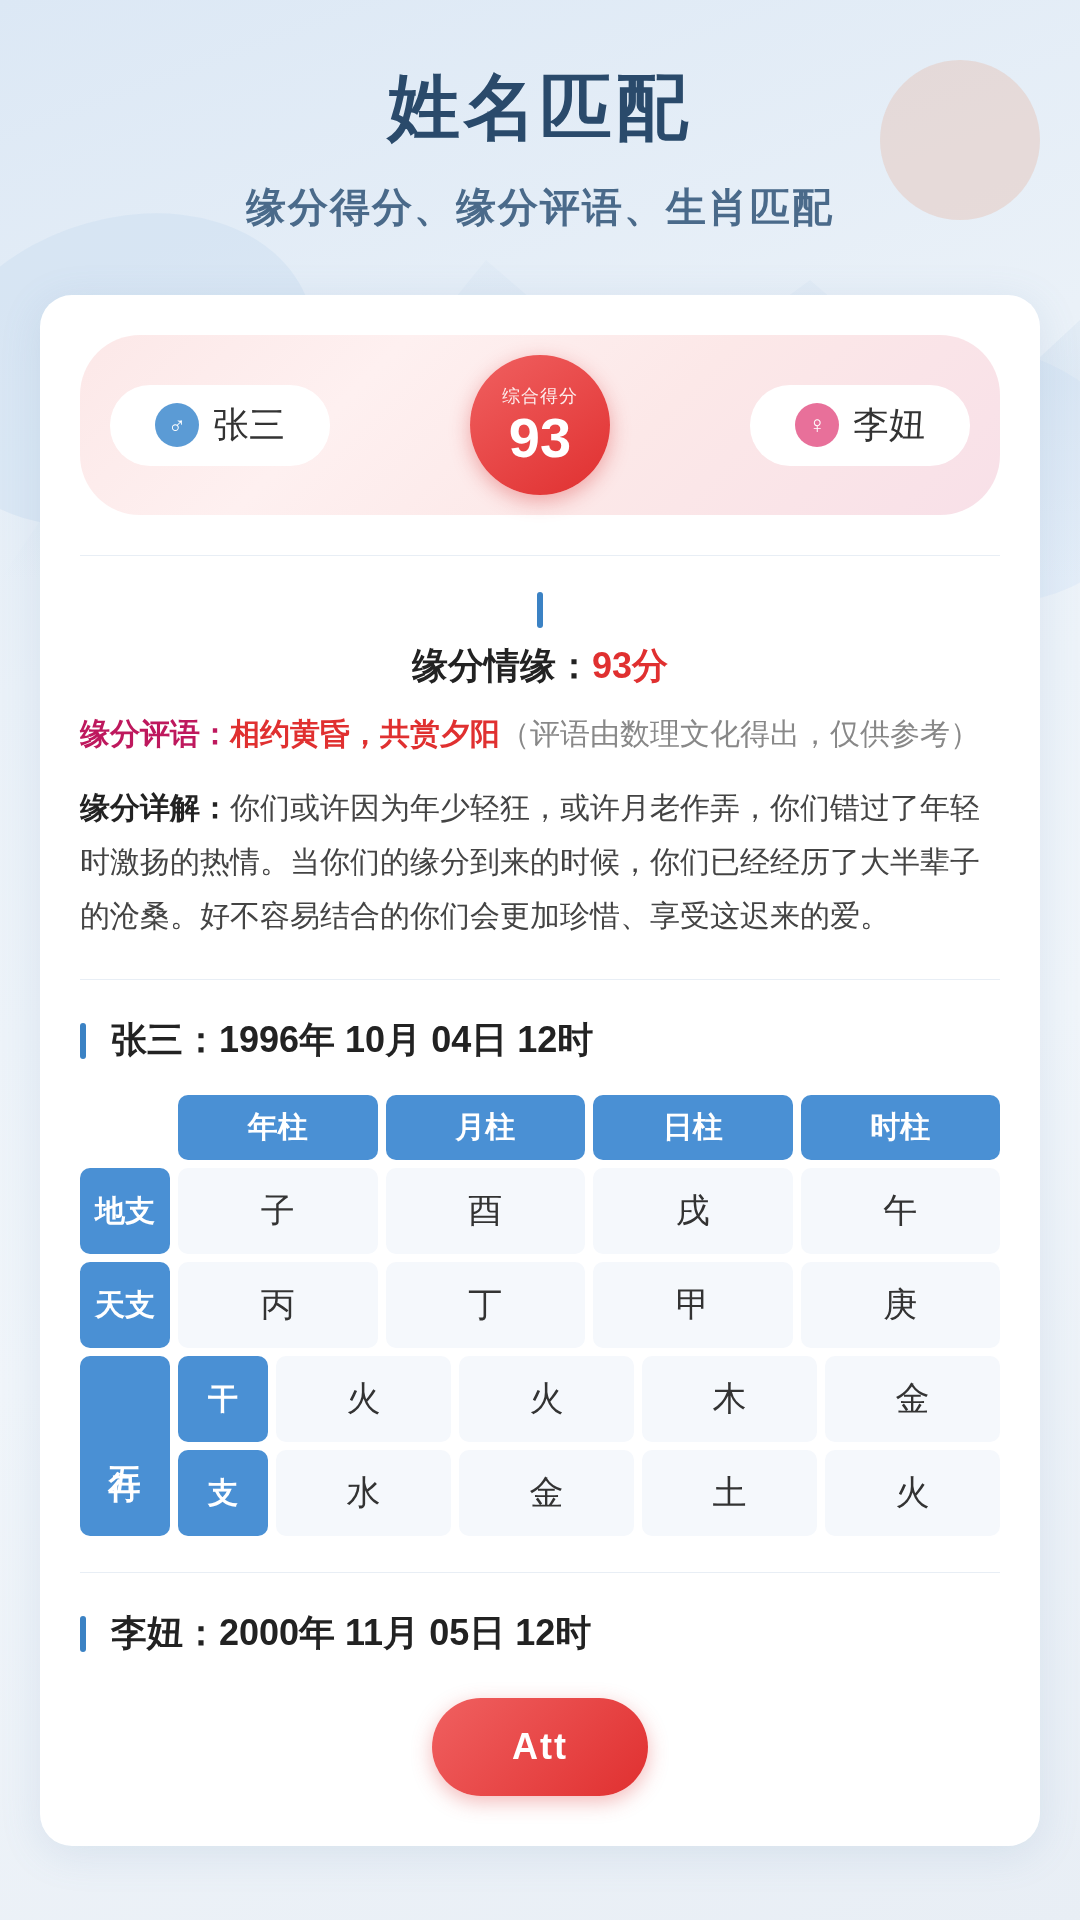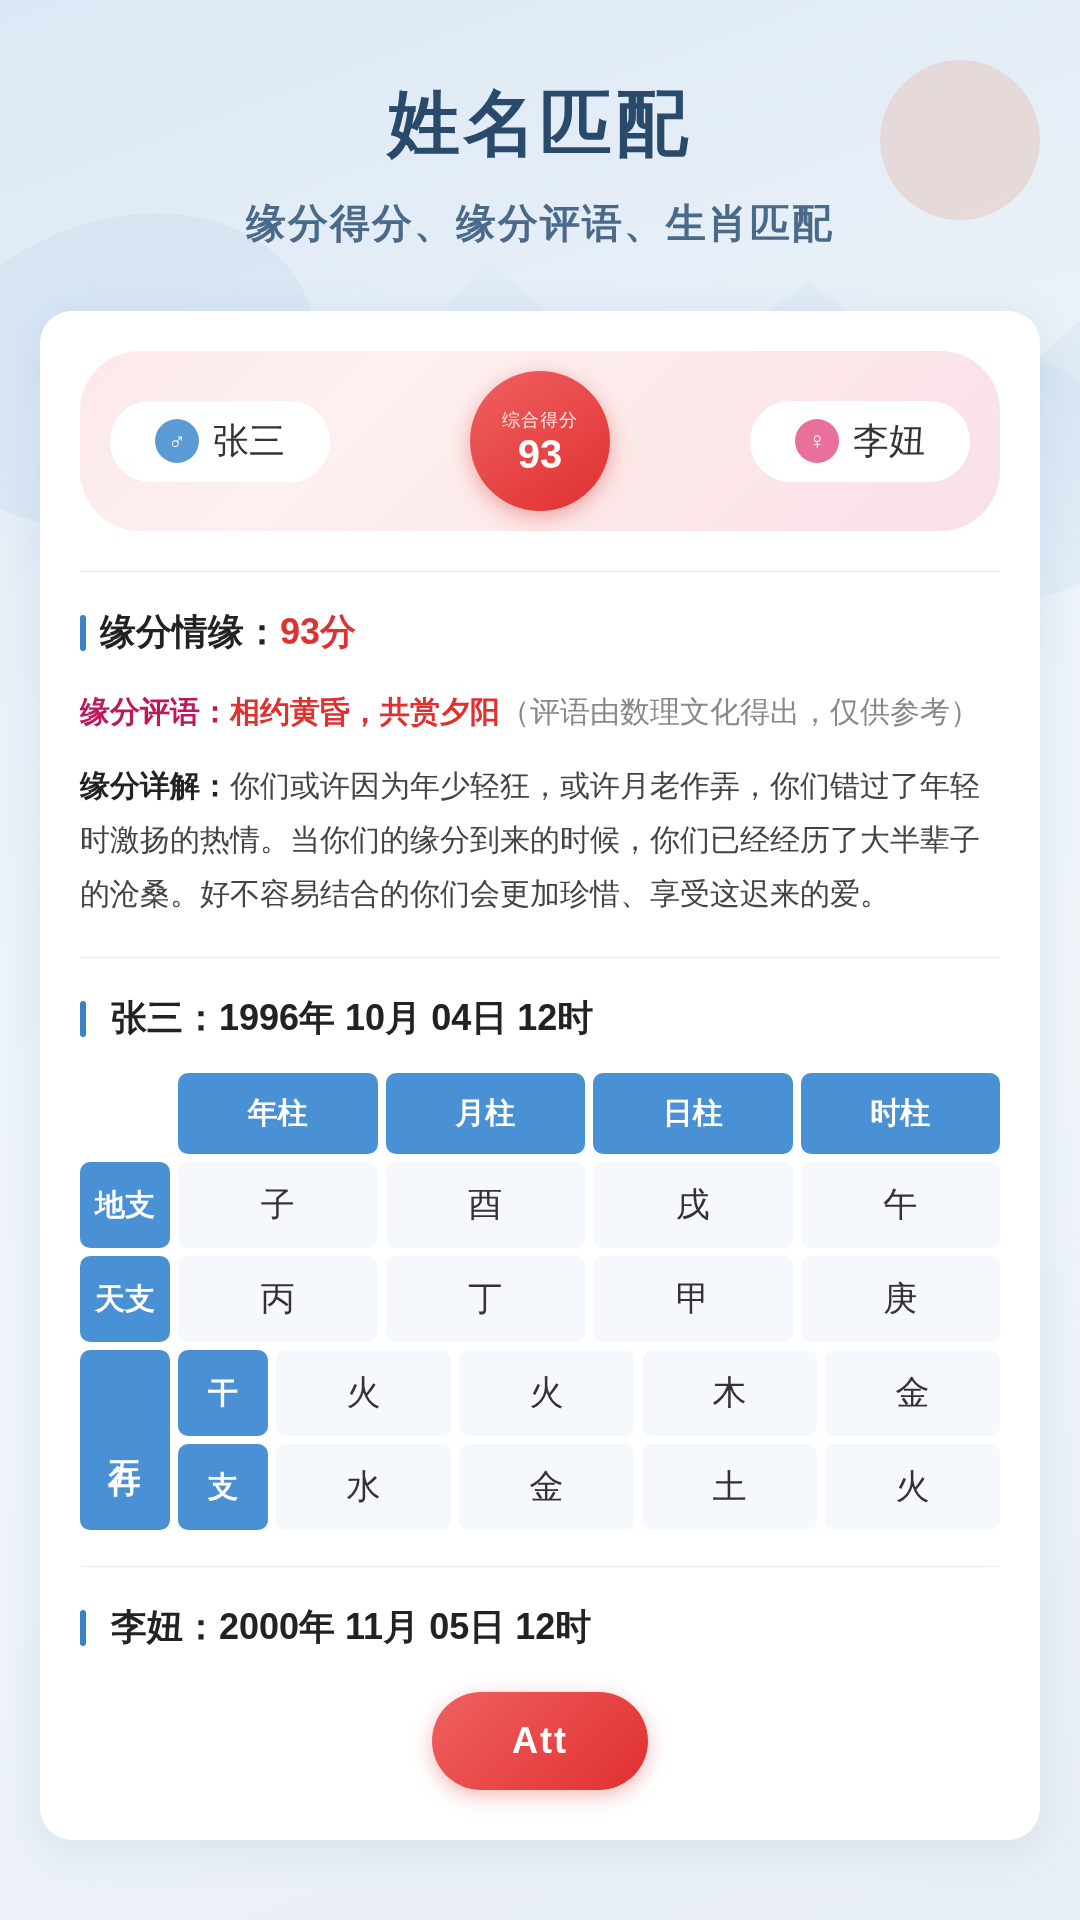--- a/index.html
+++ b/index.html
@@ -61,21 +61,20 @@
     }
 
     
     .page-title {
       text-align: center;
       font-size: 72px;
       font-weight: 800;
       color: #2a4a6b;
       margin-bottom: 24px;
       letter-spacing: 4px;
-      margin-top: 16px;
     }
 
     .page-subtitle {
       text-align: center;
       font-size: 40px;
       color: #4a6a8a;
       margin-bottom: 60px;
       font-weight: 700;
       letter-spacing: 2px;
     }
@@ -156,39 +155,40 @@
       text-align: center;
     }
 
     .score-label {
       font-size: 18px;
       opacity: 0.9;
       letter-spacing: 1px;
     }
 
     .score-number {
-      font-size: 40px;
+      font-size: 56px;
       font-weight: 800;
       line-height: 1;
       margin-top: 2px;
     }
 
     
     .section-divider {
       border: none;
       border-top: 1px solid #e8eef5;
       margin: 36px 0;
     }
 
     
     .section-header {
       display: flex;
       align-items: center;
       gap: 14px;
-      margin-bottom: 28px;
+      margin-bottom: 16px;
+      flex-direction: column;
     }
 
     .section-bar {
       width: 6px;
       height: 36px;
       background: #3b82c4;
       border-radius: 3px;
     }
 
     .section-title {
@@ -295,21 +295,21 @@
     }
 
     .header-cell {
       flex: 1;
       background: #4a90d4;
       color: white;
       border-radius: 10px;
       text-align: center;
       font-size: 30px;
       font-weight: 600;
-      padding: 20px 10px;
+      padding: 12px 10px;
     }
 
     .table-section {
       display: flex;
       flex-direction: column;
       gap: 8px;
     }
   </style>
 </head>
 <body>

